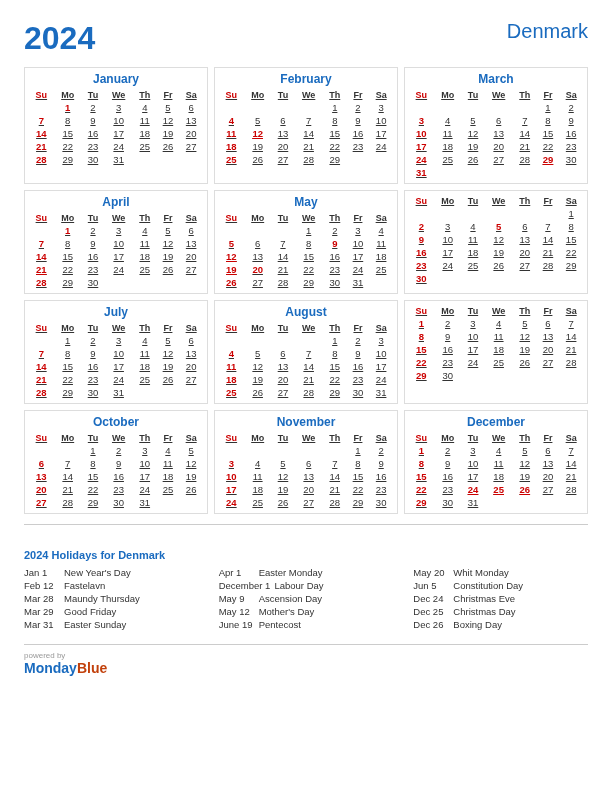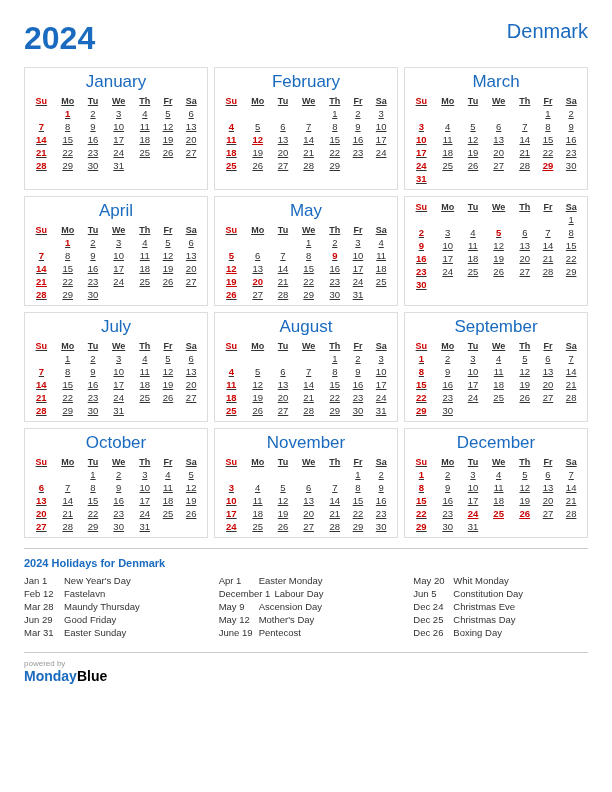--- a/index.html
+++ b/index.html
@@ -38,23 +38,23 @@
       grid-template-columns: 1fr 1fr 1fr;
       gap: 6px;
       margin-bottom: 10px;
     }
     .month-block {
       border: 1px solid #ddd;
       padding: 4px;
     }
     .month-title {
       text-align: center;
-      font-weight: normal;
+      font-weight: bold;
       color: #1a6bbf;
-      font-size: 17px;
+      font-size: 12px;
       margin-bottom: 3px;
     }
     .month-table {
       width: 100%;
       border-collapse: collapse;
       text-decoration: underline;
     }
     .month-table th {
       text-align: center;
       font-size: 9px;
@@ -63,21 +63,21 @@
       padding: 1px 0;
     }
     .month-table td {
       text-align: center;
       font-size: 9.5px;
       padding: 1px 0;
       color: #333;
     }
     .holidays-section {
       border-top: 1px solid #ccc;
-      padding-top: 8px;
+      padding-top: 24px;
       margin-top: 4px;
     }
     .holidays-title {
       font-size: 11px;
       font-weight: bold;
       color: #1a6bbf;
       margin-bottom: 6px;
     }
     .holidays-columns {
       display: grid;
@@ -645,21 +645,20 @@
               <td>27</td>
               <td>28</td>
               <td>29</td>
               <td>30</td>
               <td>31</td>
             </tr>
           </tbody>
         </table>
       </div>
       <div class="month-block">
-        <div class="month-title">September</div>
         <table class="month-table">
           <thead>
             <tr>
               <th style="color: rgb(204, 0, 0);">Su</th>
               <th>Mo</th>
               <th>Tu</th>
               <th>We</th>
               <th>Th</th>
               <th>Fr</th>
               <th>Sa</th>
@@ -915,21 +914,21 @@
           </div>
           <div class="holiday-item">
             <span class="holiday-date">Feb 12</span>
             <span class="holiday-name">Fastelavn</span>
           </div>
           <div class="holiday-item">
             <span class="holiday-date">Mar 28</span>
             <span class="holiday-name">Maundy Thursday</span>
           </div>
           <div class="holiday-item">
-            <span class="holiday-date">Jun 29</span>
+            <span class="holiday-date">Mar 29</span>
             <span class="holiday-name">Good Friday</span>
           </div>
           <div class="holiday-item">
             <span class="holiday-date">Mar 31</span>
             <span class="holiday-name">Easter Sunday</span>
           </div>
         </div>
         <div>
           <div class="holiday-item">
             <span class="holiday-date">Apr 1</span>
@@ -974,17 +973,17 @@
             <span class="holiday-name">Boxing Day</span>
           </div>
         </div>
       </div>
   </div>
 
   <div class="footer">
     <div>
       <span class="footer-powered">powered by</span>
       <span class="footer-brand">
-        <span>Monday</span><span style="color:#000000">Blue</span>
+        <span>Monday</span><span style="color:#c2410c">Blue</span>
       </span>
     </div>
   </div>
 </div>
 
 </body></html>

